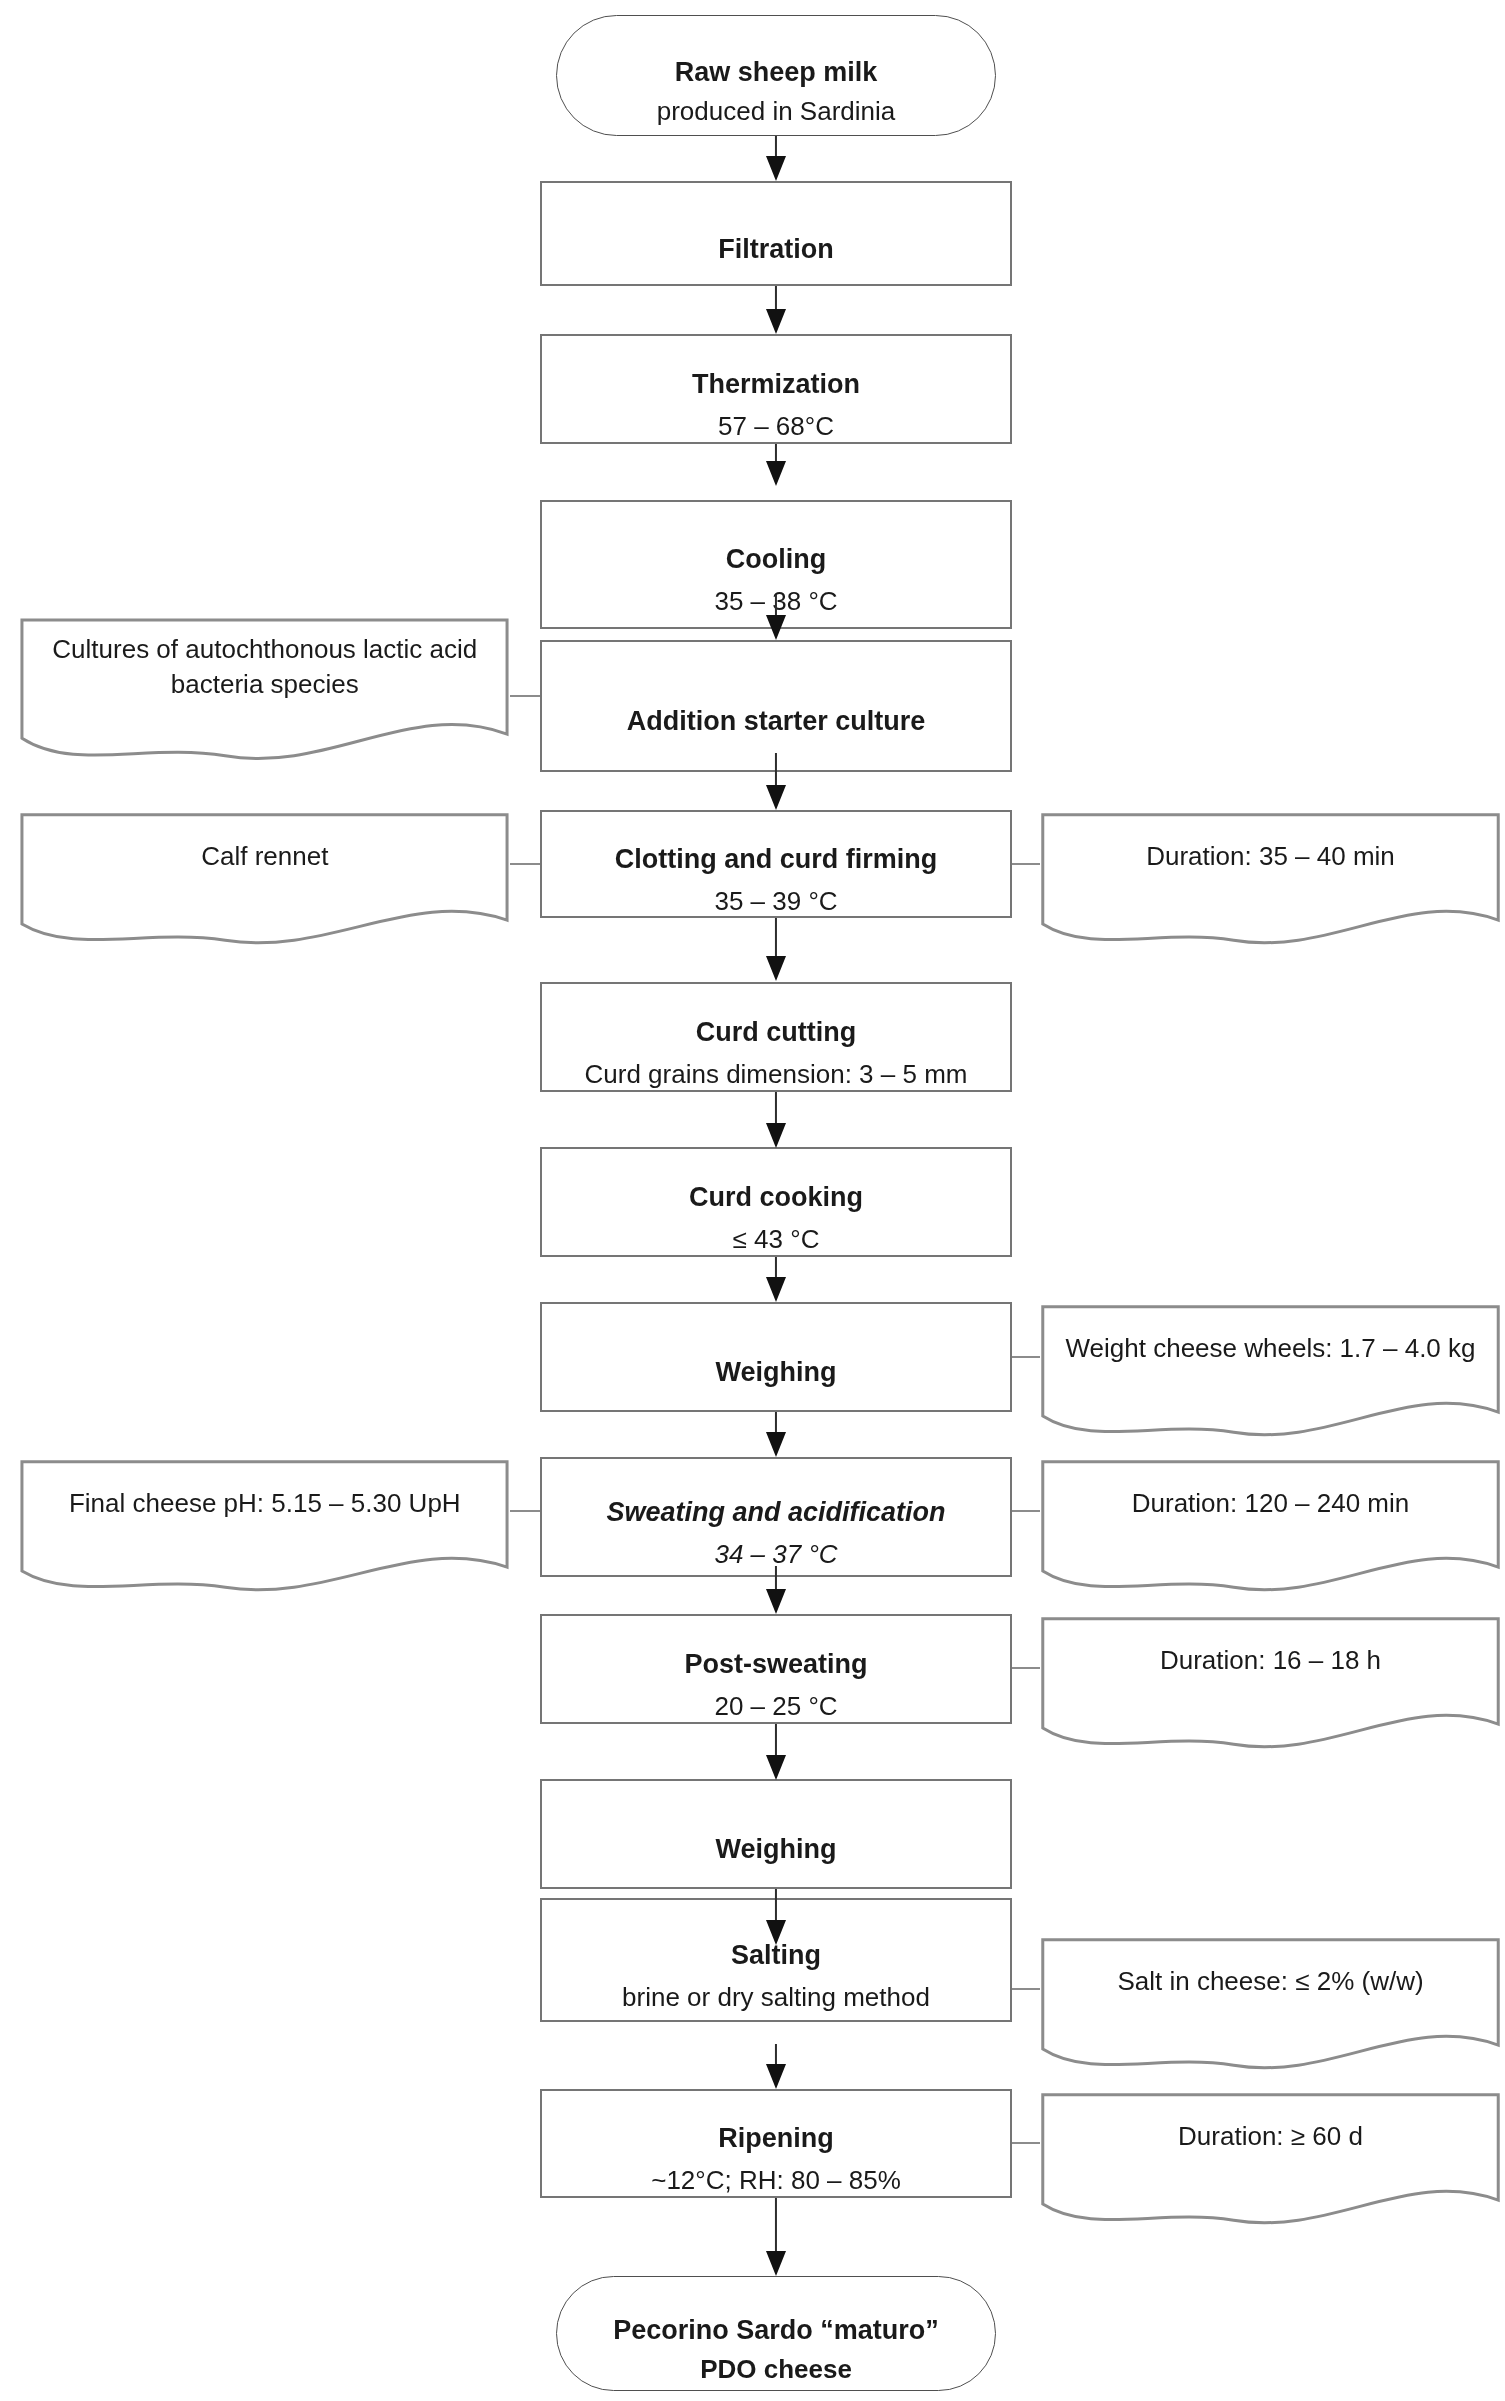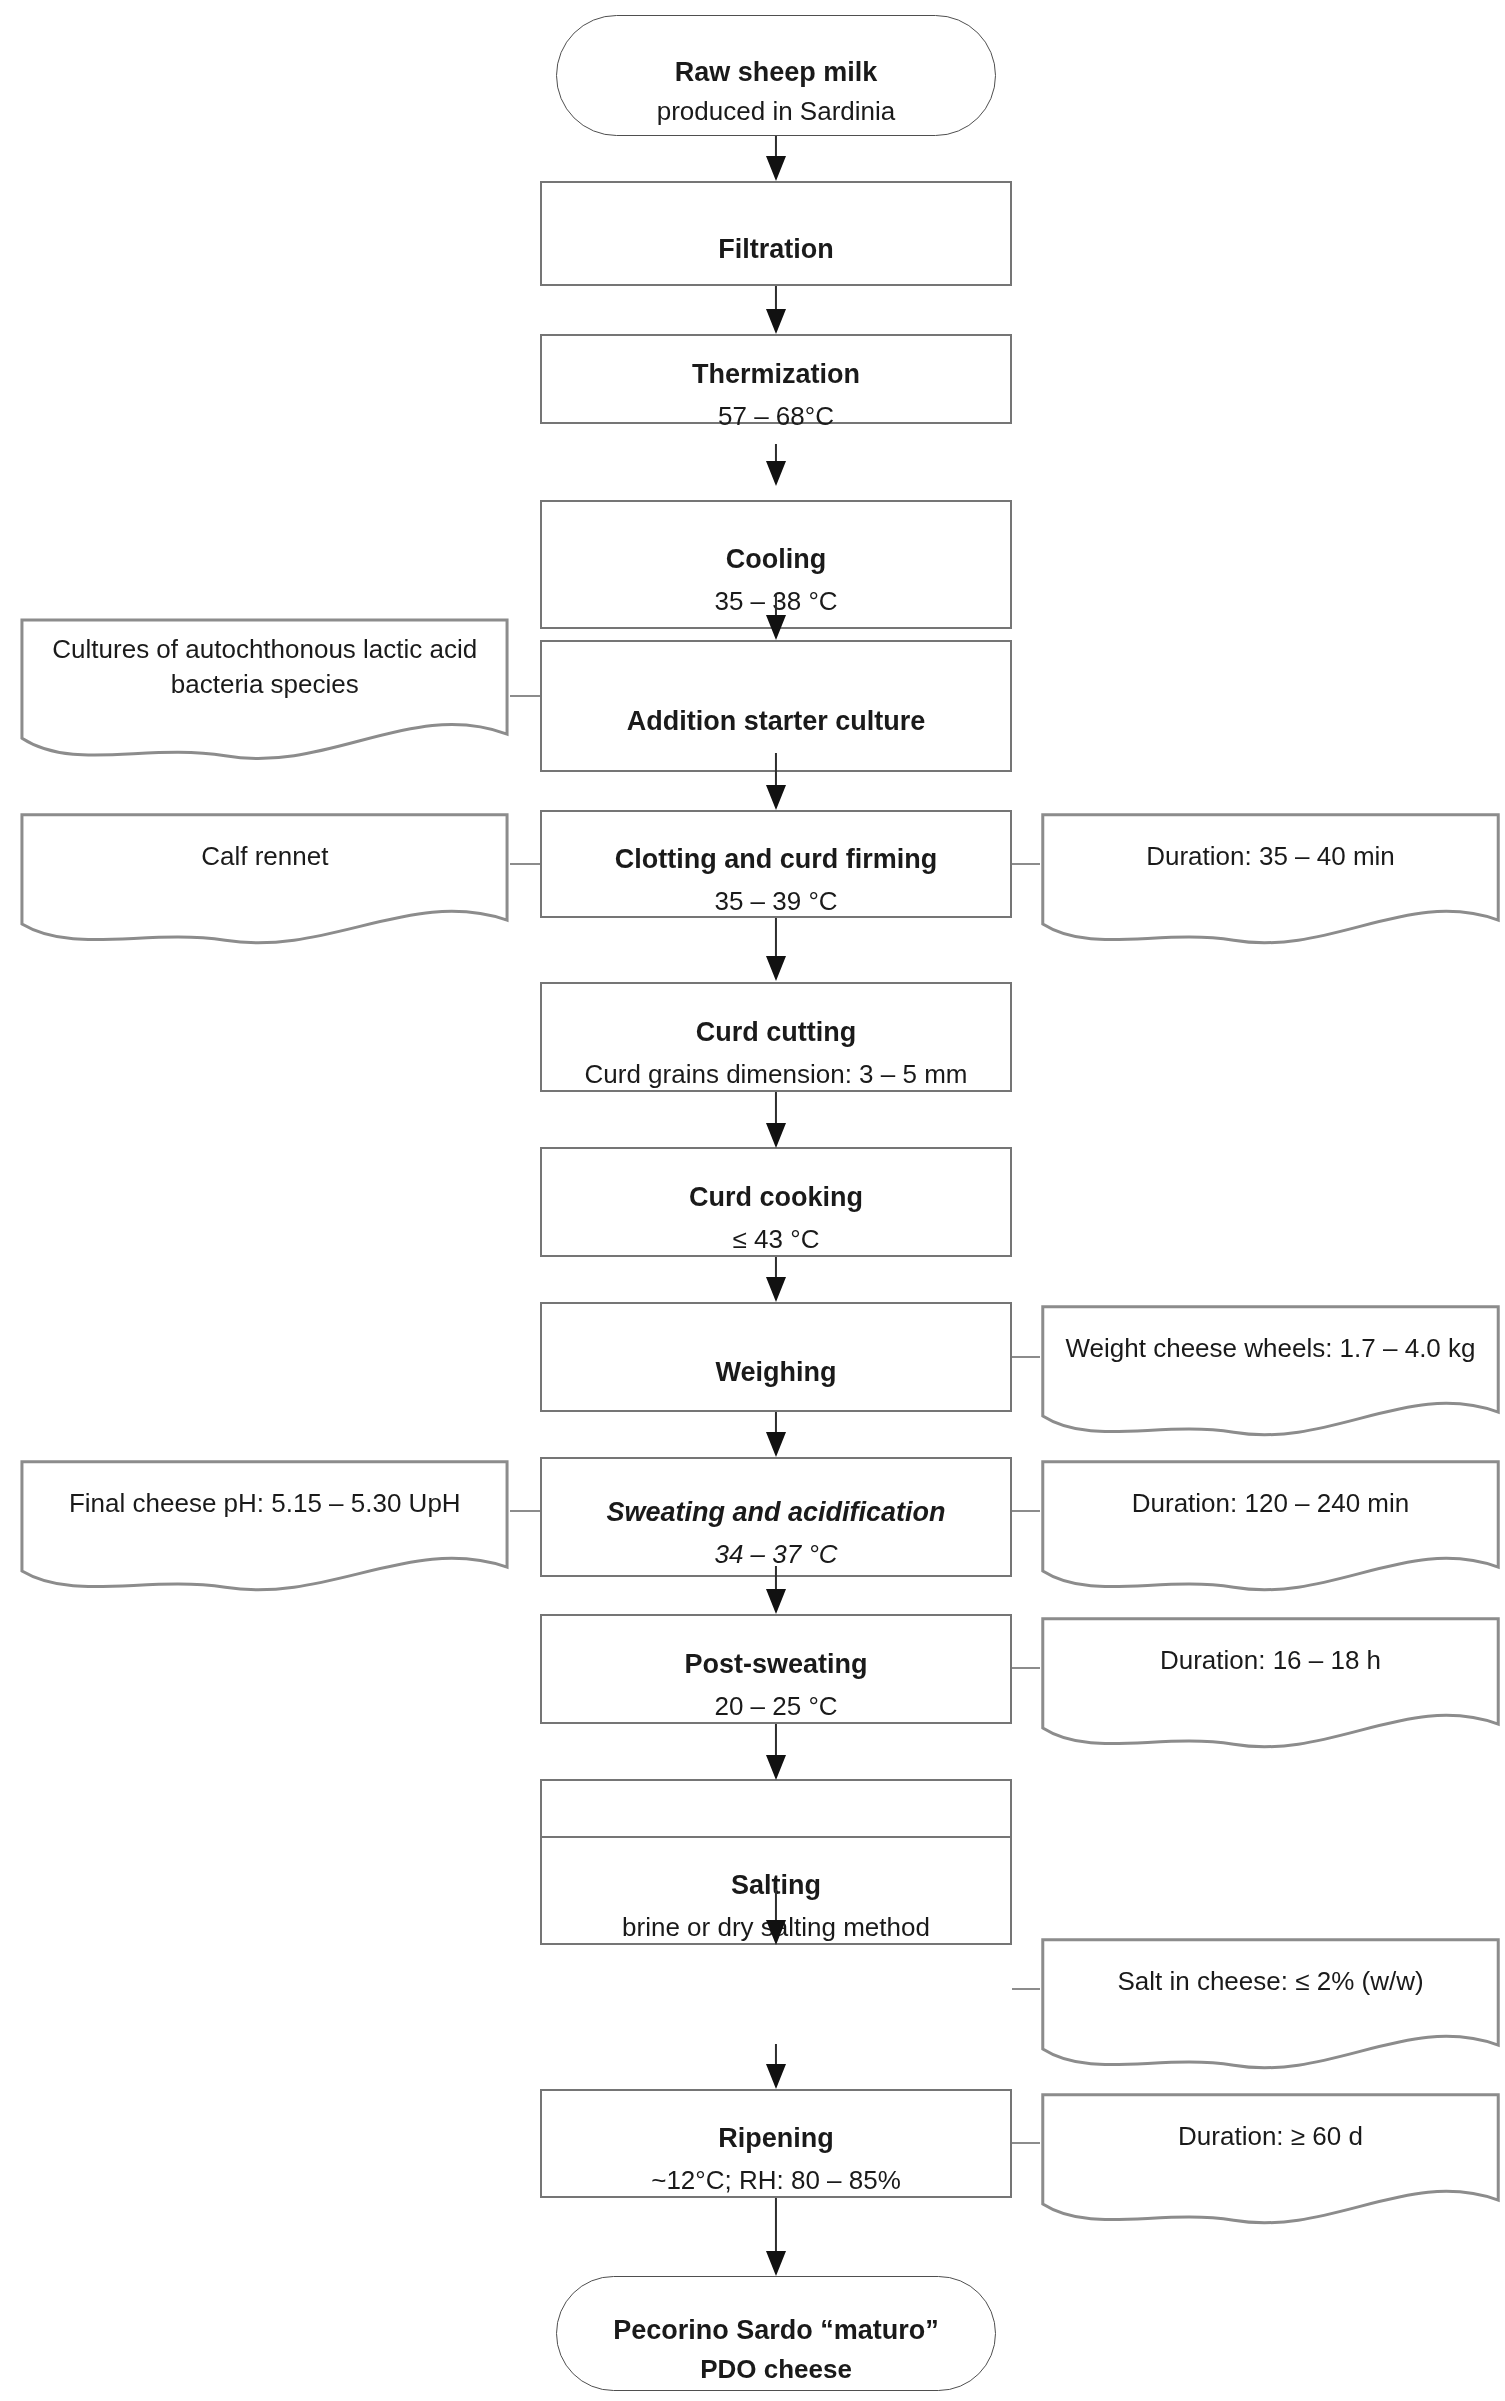--- a/index.html
+++ b/index.html
@@ -17,31 +17,31 @@
   .box{left:540px;width:472px;border:2.1px solid #757575;}
   .oval{left:556px;width:440px;border:1.6px solid #4f4f4f;border-radius:64px;}
   .node-title{font-weight:bold;font-size:27px;line-height:1.25;margin-top:32px;}
   .node-sub{font-size:26px;line-height:1.25;margin-top:8.6px;font-weight:normal;}
   .oval .node-sub{margin-top:5.4px;}
   .both-bold .node-sub{font-weight:bold;}
 
   
   .p1 {top:15px;  height:121px;}
   .p2 {top:181px; height:105px;}
-  .p3 {top:334px; height:90px;}
+  .p3 {top:334px; height:110px;}
   .p4 {top:500px; height:129px;}
   .p5 {top:640px;height:132px;}
   .p6 {top:810px;height:108px;}
   .p7 {top:982px;height:110px;}
   .p8 {top:1147px;height:110px;}
   .p9 {top:1302px;height:110px;}
   .p10{top:1457px;height:120px;font-style:italic;}
   .p11{top:1614px;height:110px;}
   .p12{top:1779px;height:110px;}
-  .p13{top:1836px;height:109px;text-align:center;}
+  .p13{top:1898px;height:124px;text-align:center;}
   .p14{top:2089px;height:109px;}
   .p15{top:2276px;height:115px;}
 
   
   .arrow{position:absolute;left:761px;width:29px;}
   .arrow-shaft{
     position:absolute;top:0;bottom:22.5px;left:50%;transform:translateX(-50%);
     width:2.1px;background:#2d2d2d;
   }
   .arrow-head{

